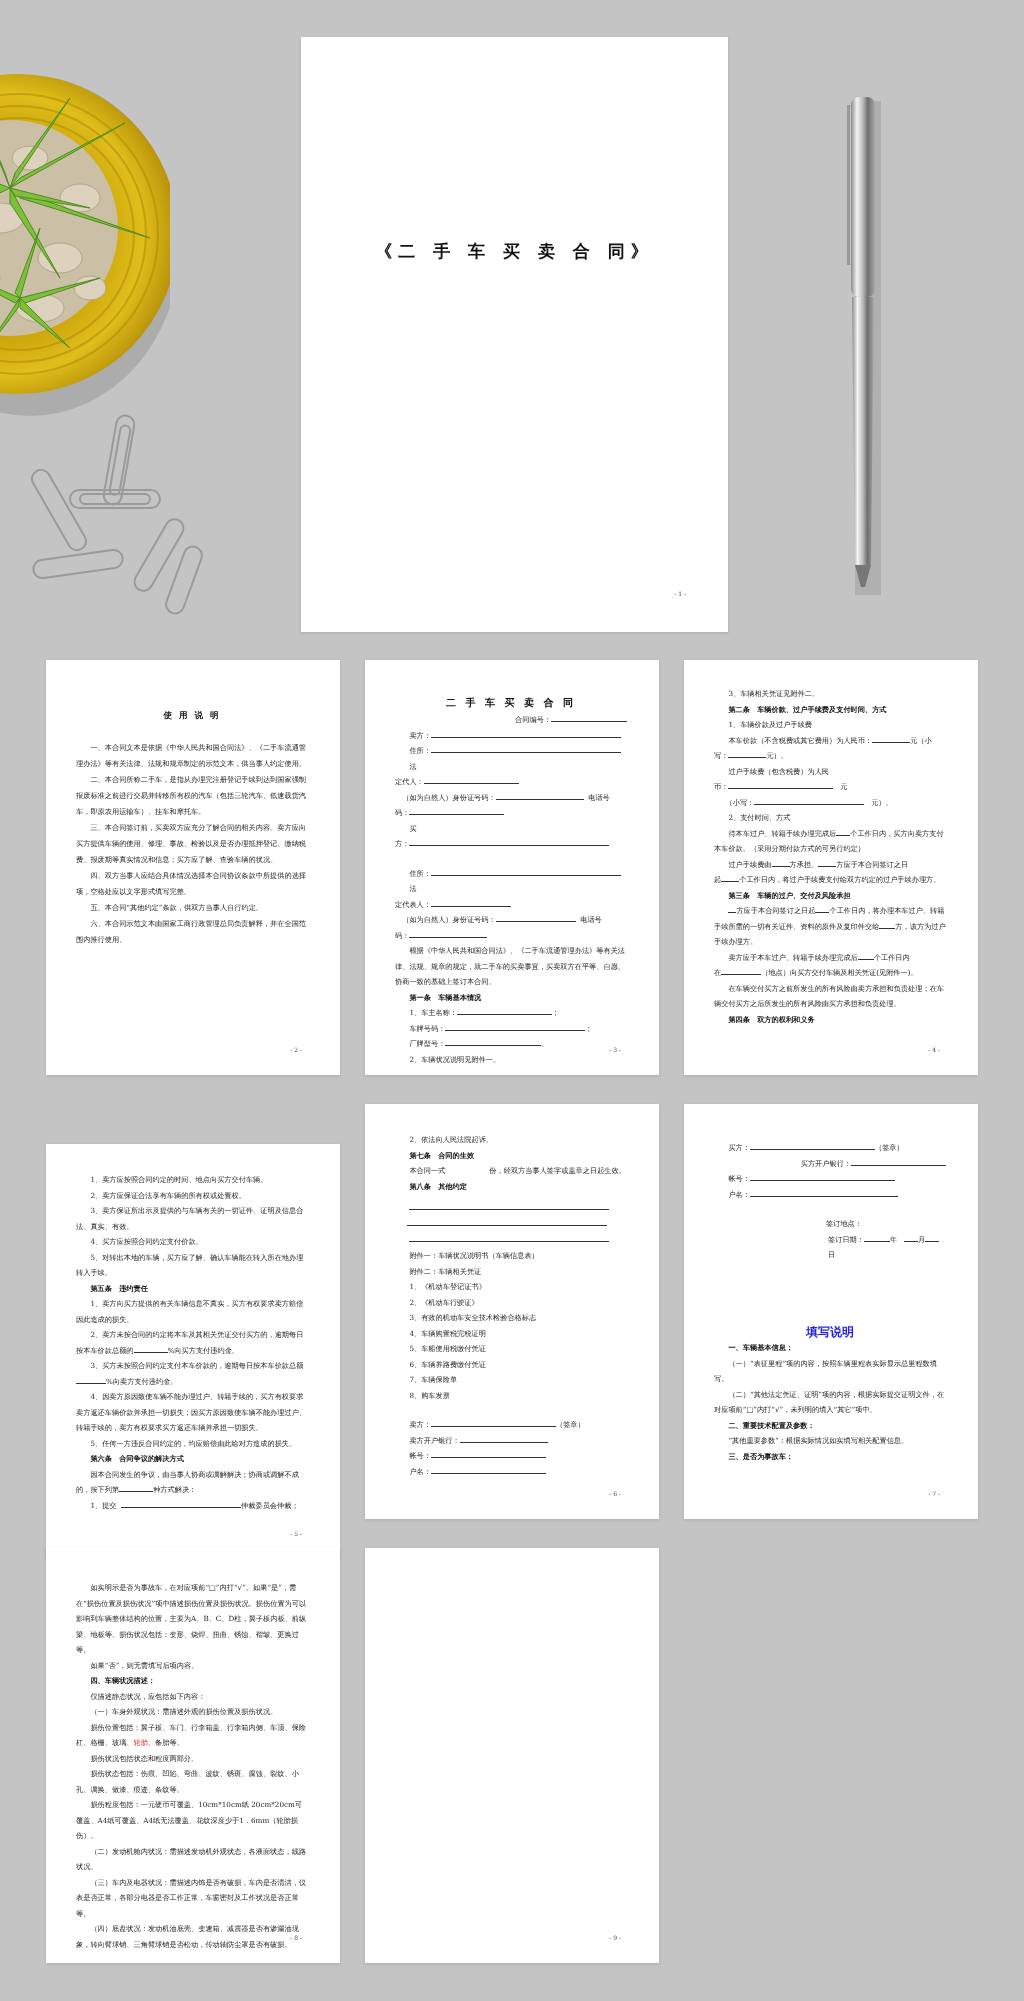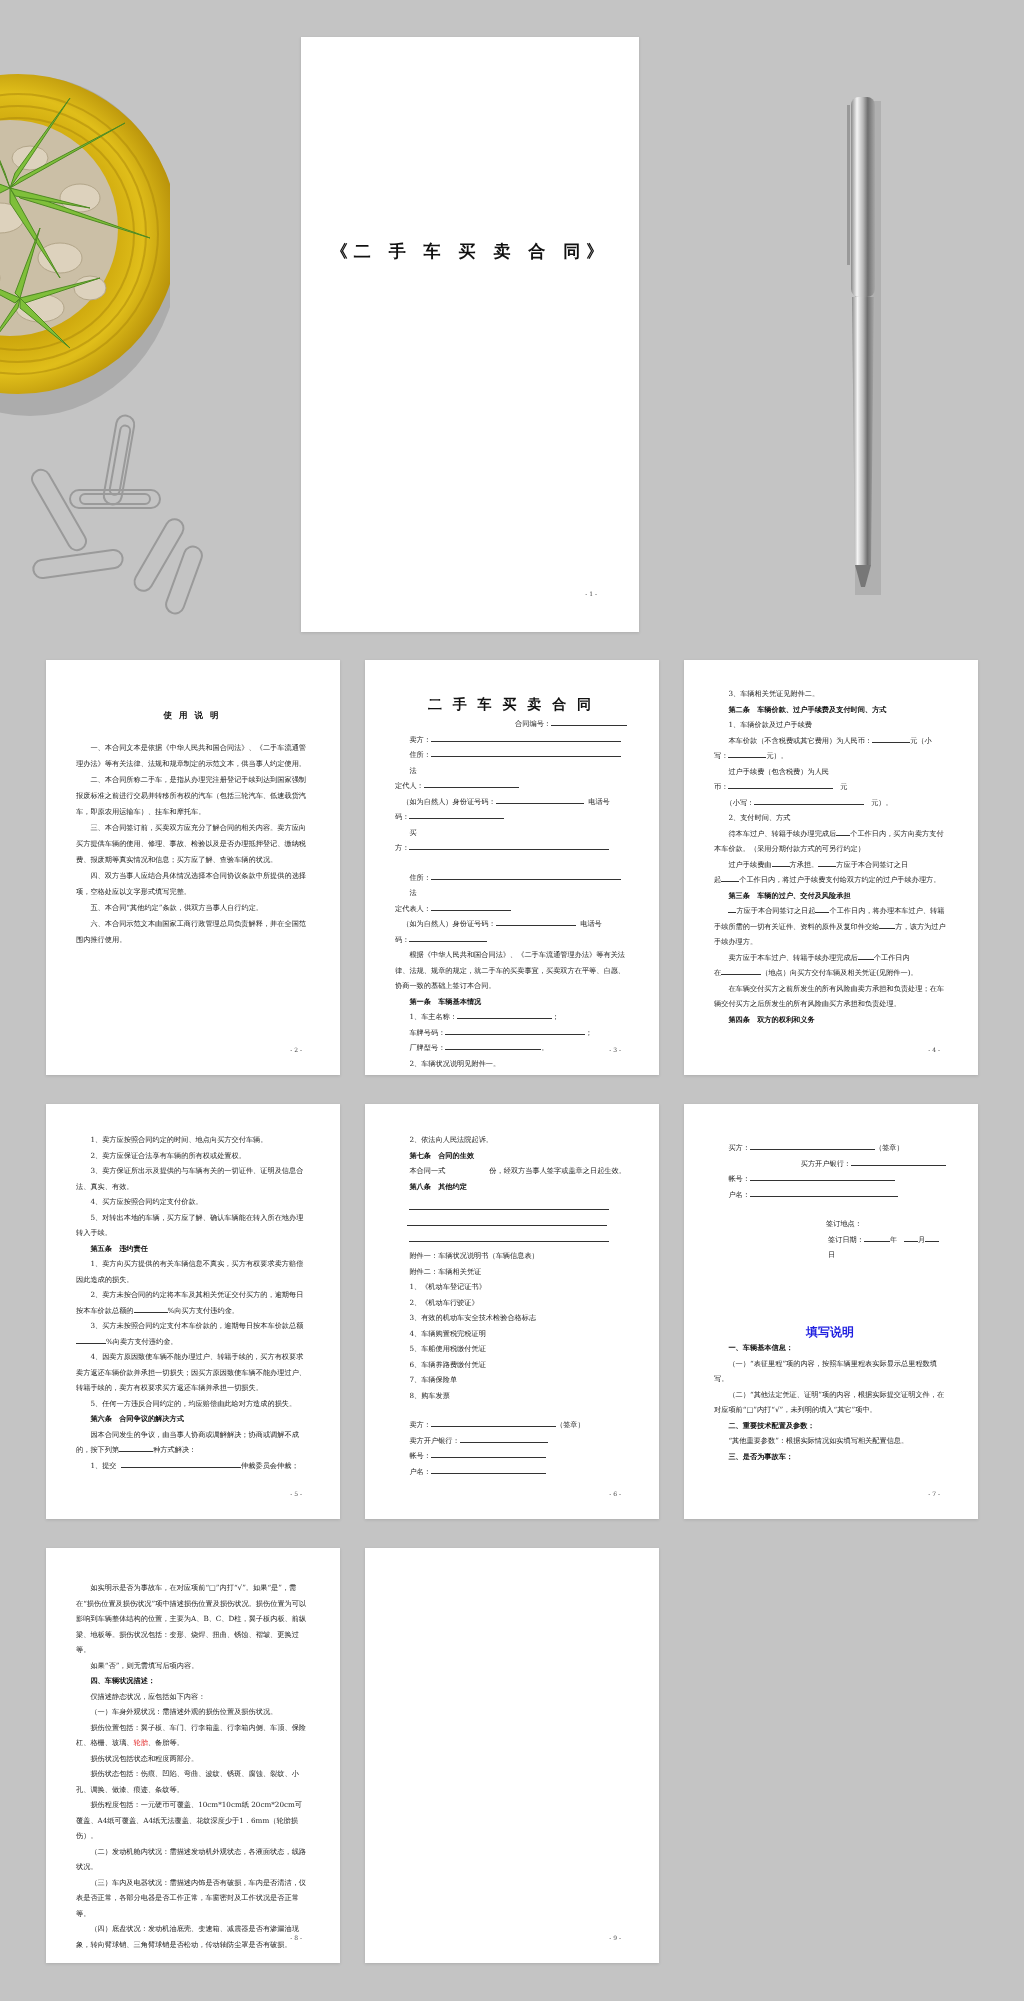--- a/index.html
+++ b/index.html
@@ -7,21 +7,21 @@
     width:1024px; height:2001px; position:relative; overflow:hidden;
     background:#c4c4c4;
     font-family:"DejaVu Serif", "Liberation Serif", serif;
     color:#222;
   }
   .page {
     position:absolute; background:#fff;
     box-shadow:0 1px 3px rgba(0,0,0,0.12);
     box-sizing:border-box;
   }
-  .cover { left:301px; top:37px; width:338px; height:595px; }
+  .cover { left:301px; top:37px; width:427px; height:595px; }
   .cover-title {
     position:absolute; left:0; right:0; top:203px; text-align:center;
     font-family:"DejaVu Sans", "Liberation Sans", sans-serif;
     font-weight:bold; font-size:17px; letter-spacing:6px; color:#111;
   }
   .cover-issuer {
     position:absolute; left:0; right:0; top:517px; text-align:center;
     font-family:"DejaVu Sans", "Liberation Sans", sans-serif;
     font-weight:bold; font-size:16px; color:#111;
   }
@@ -30,21 +30,21 @@
     font-size:6px; color:#444;
   }
   .cover .pno { right:42px; bottom:35px; }
 
   .small { width:294px; height:415px; padding:36px 32px 0 30px; }
   .small .body { font-size:7.2px; line-height:16px; }
   .p { text-indent:2em; margin:0; }
   .h { font-weight:bold; text-indent:2em; margin:0; color:#111; }
   .doc-title {
     text-align:center; font-family:"DejaVu Sans","Liberation Sans",sans-serif;
-    font-weight:bold; font-size:14px; letter-spacing:3px; margin:0 0 2px 0; color:#111;
+    font-weight:bold; font-size:10px; letter-spacing:3px; margin:0 0 2px 0; color:#111;
   }
   .doc-title.sm { font-size:8.5px; letter-spacing:2px; margin:14px 0 18px; }
   .blue-title { text-align:center; font-weight:bold; color:#1f1fe0; font-size:12px; margin:0; }
   .u { display:inline-block; border-bottom:0.8px solid #333; height:9px; vertical-align:baseline; }
   .red { color:#e02020; }
   .right { text-align:right; }
   .line-full { border-bottom:0.8px solid #333; margin:14px 0 0 14px; width:200px; height:1px; }
   .sp { height:14px; }
 
   
@@ -187,21 +187,21 @@
     <p class="h">第三条　车辆的过户、交付及风险承担</p>
     <div style="text-indent:2em;"><span class="u" style="width:8px"></span><span>方应于本合同签订之日起</span><span class="u" style="width:14px"></span><span>个工作日内，将办理本车过户、转籍手续所需的一切有关证件、资料的原件及复印件交给</span><span class="u" style="width:16px"></span><span>方，该方为过户手续办理方。</span></div>
     <div style="padding-left:2em;"><span>卖方应于本车过户、转籍手续办理完成后</span><span class="u" style="width:16px"></span><span>个工作日内</span></div>
     <div><span>在</span><span class="u" style="width:40px"></span><span>（地点）向买方交付车辆及相关凭证(见附件一)。</span></div>
     <p class="p">在车辆交付买方之前所发生的所有风险由卖方承担和负责处理；在车辆交付买方之后所发生的所有风险由买方承担和负责处理。</p>
     <p class="h">第四条　双方的权利和义务</p>
   </div>
   <div class="pno">- 4 -</div>
 </div>
 
-<div class="page small" style="left:46px;top:1104px;padding-top:28px;">
+<div class="page small" style="left:46px;top:1144px;padding-top:28px;">
   <div class="body" style="line-height:15.5px;">
     <p class="p">1、卖方应按照合同约定的时间、地点向买方交付车辆。</p>
     <p class="p">2、卖方应保证合法享有车辆的所有权或处置权。</p>
     <p class="p">3、卖方保证所出示及提供的与车辆有关的一切证件、证明及信息合法、真实、有效。</p>
     <p class="p">4、买方应按照合同约定支付价款。</p>
     <p class="p">5、对转出本地的车辆，买方应了解、确认车辆能在转入所在地办理转入手续。</p>
     <p class="h">第五条　违约责任</p>
     <p class="p">1、卖方向买方提供的有关车辆信息不真实，买方有权要求卖方赔偿因此造成的损失。</p>
     <p class="p"><span>2、卖方未按合同的约定将本车及其相关凭证交付买方的，逾期每日按本车价款总额的</span><span class="u" style="width:34px"></span><span>%向买方支付违约金。</span></p>
     <p class="p"><span>3、买方未按照合同约定支付本车价款的，逾期每日按本车价款总额</span><span class="u" style="width:30px"></span><span>%向卖方支付违约金。</span></p>

